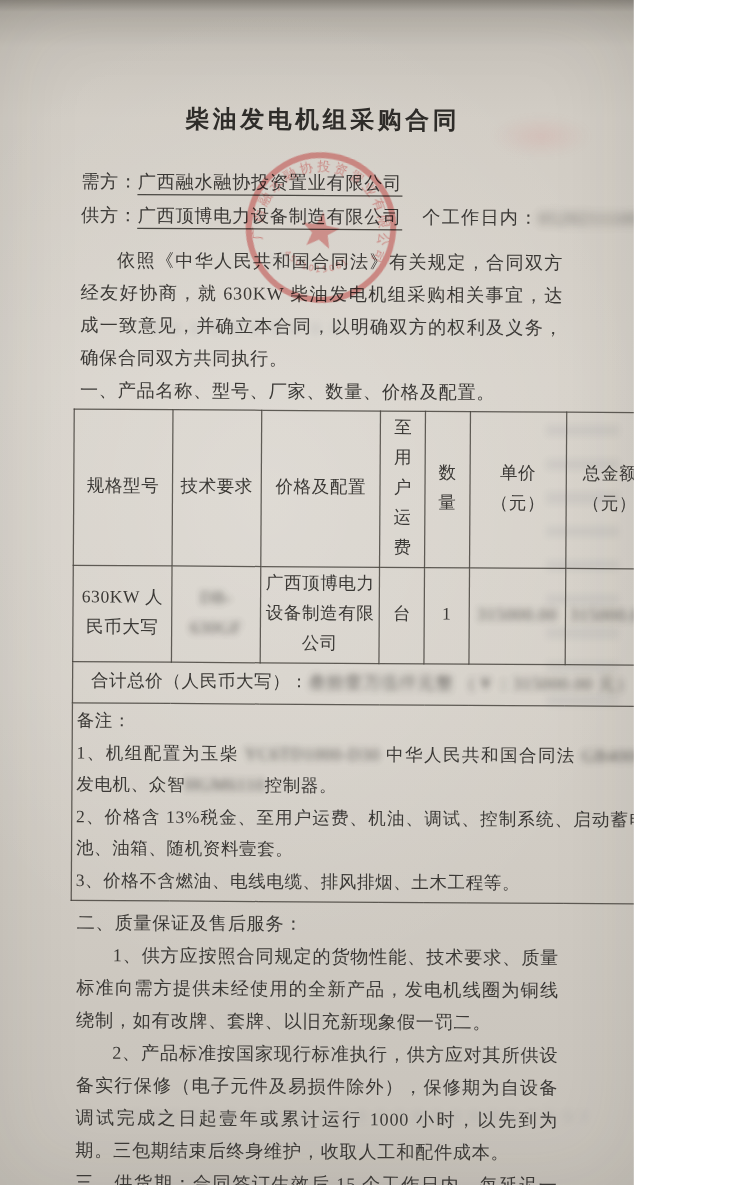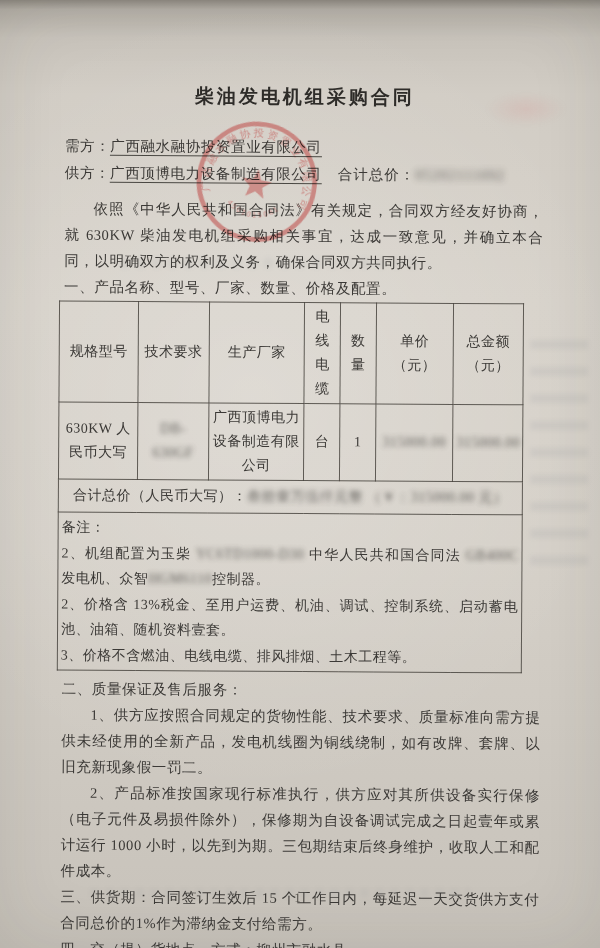--- a/index.html
+++ b/index.html
@@ -3,21 +3,21 @@
 <meta charset="utf-8">
 <style>
   * { margin:0; padding:0; box-sizing:border-box; }
   html,body { width:600px; height:948px; }
   body {
     font-family:"Liberation Serif","DejaVu Serif",serif;
     color:#3b3936;
     overflow:hidden;
   }
   .photo {
-    position:relative; width:600px; height:948px; overflow:hidden;
+    position:relative; width:507px; height:948px; overflow:hidden;
     background:
       radial-gradient(ellipse 90% 60% at 42% 42%, rgba(255,255,255,.20), rgba(255,255,255,0) 70%),
       linear-gradient(180deg,#8f8a82 0,#b4afa7 1%,#c9c4bc 4%,#d2cdc5 10%,#d7d2ca 32%,#d5d0c8 58%,#cdc8c0 82%,#c7c2ba 100%);
     box-shadow: inset 0 0 70px rgba(40,35,30,.10);
   }
   .sheet { position:absolute; inset:0; transform:rotate(.35deg); }
   .content {
     position:absolute; left:63px; right:58px; top:0;
     font-size:14.5px; line-height:26px; letter-spacing:.6px;
     text-align:justify;
@@ -88,21 +88,21 @@
     <div class="content">
 
       <div class="title">柴油发电机组采购合同</div>
 
       <p class="party-line">
         <span>需方：</span><span class="uline">广西融水融协投资置业有限公司</span>
       </p>
       <p class="party-line second">
         <span>供方：</span><span class="uline">广西顶博电力设备制造有限公司</span>
         <span class="contract-no">
-          <span>合计总价：</span><span class="redact-strong">05202111092</span>
+          <span>个工作日内：</span><span class="redact-strong">05202111092</span>
         </span>
       </p>
 
       <p class="intro">依照《中华人民共和国合同法》有关规定，合同双方经友好协商，就 630KW 柴油发电机组采购相关事宜，达成一致意见，并确立本合同，以明确双方的权利及义务，确保合同双方共同执行。</p>
 
       <p class="sec-head">一、产品名称、型号、厂家、数量、价格及配置。</p>
 
       <table class="items">
         <colgroup>
           <col style="width:17.0%">
@@ -110,22 +110,22 @@
             <col style="width:20.6%">
           <col style="width:7.7%">
             <col style="width:7.7%">
             <col style="width:16.6%">
             <col style="width:15.1%">
         </colgroup>
         <tbody>
             <tr>
           <th>规格型号</th>
           <th>技术要求</th>
-          <th>生产厂家</th>
-          <th>电线电缆</th>
+          <th>价格及配置</th>
+          <th>至用户运费</th>
           <th>数量</th>
           <th>单价（元）</th>
           <th>总金额（元）</th>
         </tr>
         <tr>
           <td class="datarow">630KW 人民币大写</td>
           <td class="datarow redact">DB-630GF</td>
           <td class="datarow">广西顶博电力设备制造有限公司</td>
           <td class="datarow">台</td>
           <td class="datarow">1</td>
@@ -134,21 +134,21 @@
         </tr>
         <tr>
           <td class="total-cell" colspan="7">
             <span>合计总价（人民币大写）：</span><span class="redact">叁拾壹万伍仟元整 （￥：315000.00 元）</span>
           </td>
         </tr>
         <tr>
           <td class="notes-cell" colspan="7">
             <p>备注：</p>
             <p>
-              <span>2、机组配置为玉柴 </span><span class="redact">YC6TD1000-D30</span><span> 中华人民共和国合同法 </span><span class="redact">GB400C</span><span> 发电机、众智</span><span class="redact">HGM6110</span><span>控制器。</span>
+              <span>1、机组配置为玉柴 </span><span class="redact">YC6TD1000-D30</span><span> 中华人民共和国合同法 </span><span class="redact">GB400C</span><span> 发电机、众智</span><span class="redact">HGM6110</span><span>控制器。</span>
             </p>
             <p>2、价格含 13%税金、至用户运费、机油、调试、控制系统、启动蓄电池、油箱、随机资料壹套。</p>
             <p>3、价格不含燃油、电线电缆、排风排烟、土木工程等。</p>
           </td>
         </tr>
       </tbody>
         </table>
 
       <p class="sec-head" style="margin-top:5px">二、质量保证及售后服务：</p>
       <p class="s2-item">1、供方应按照合同规定的货物性能、技术要求、质量标准向需方提供未经使用的全新产品，发电机线圈为铜线绕制，如有改牌、套牌、以旧充新现象假一罚二。</p>

